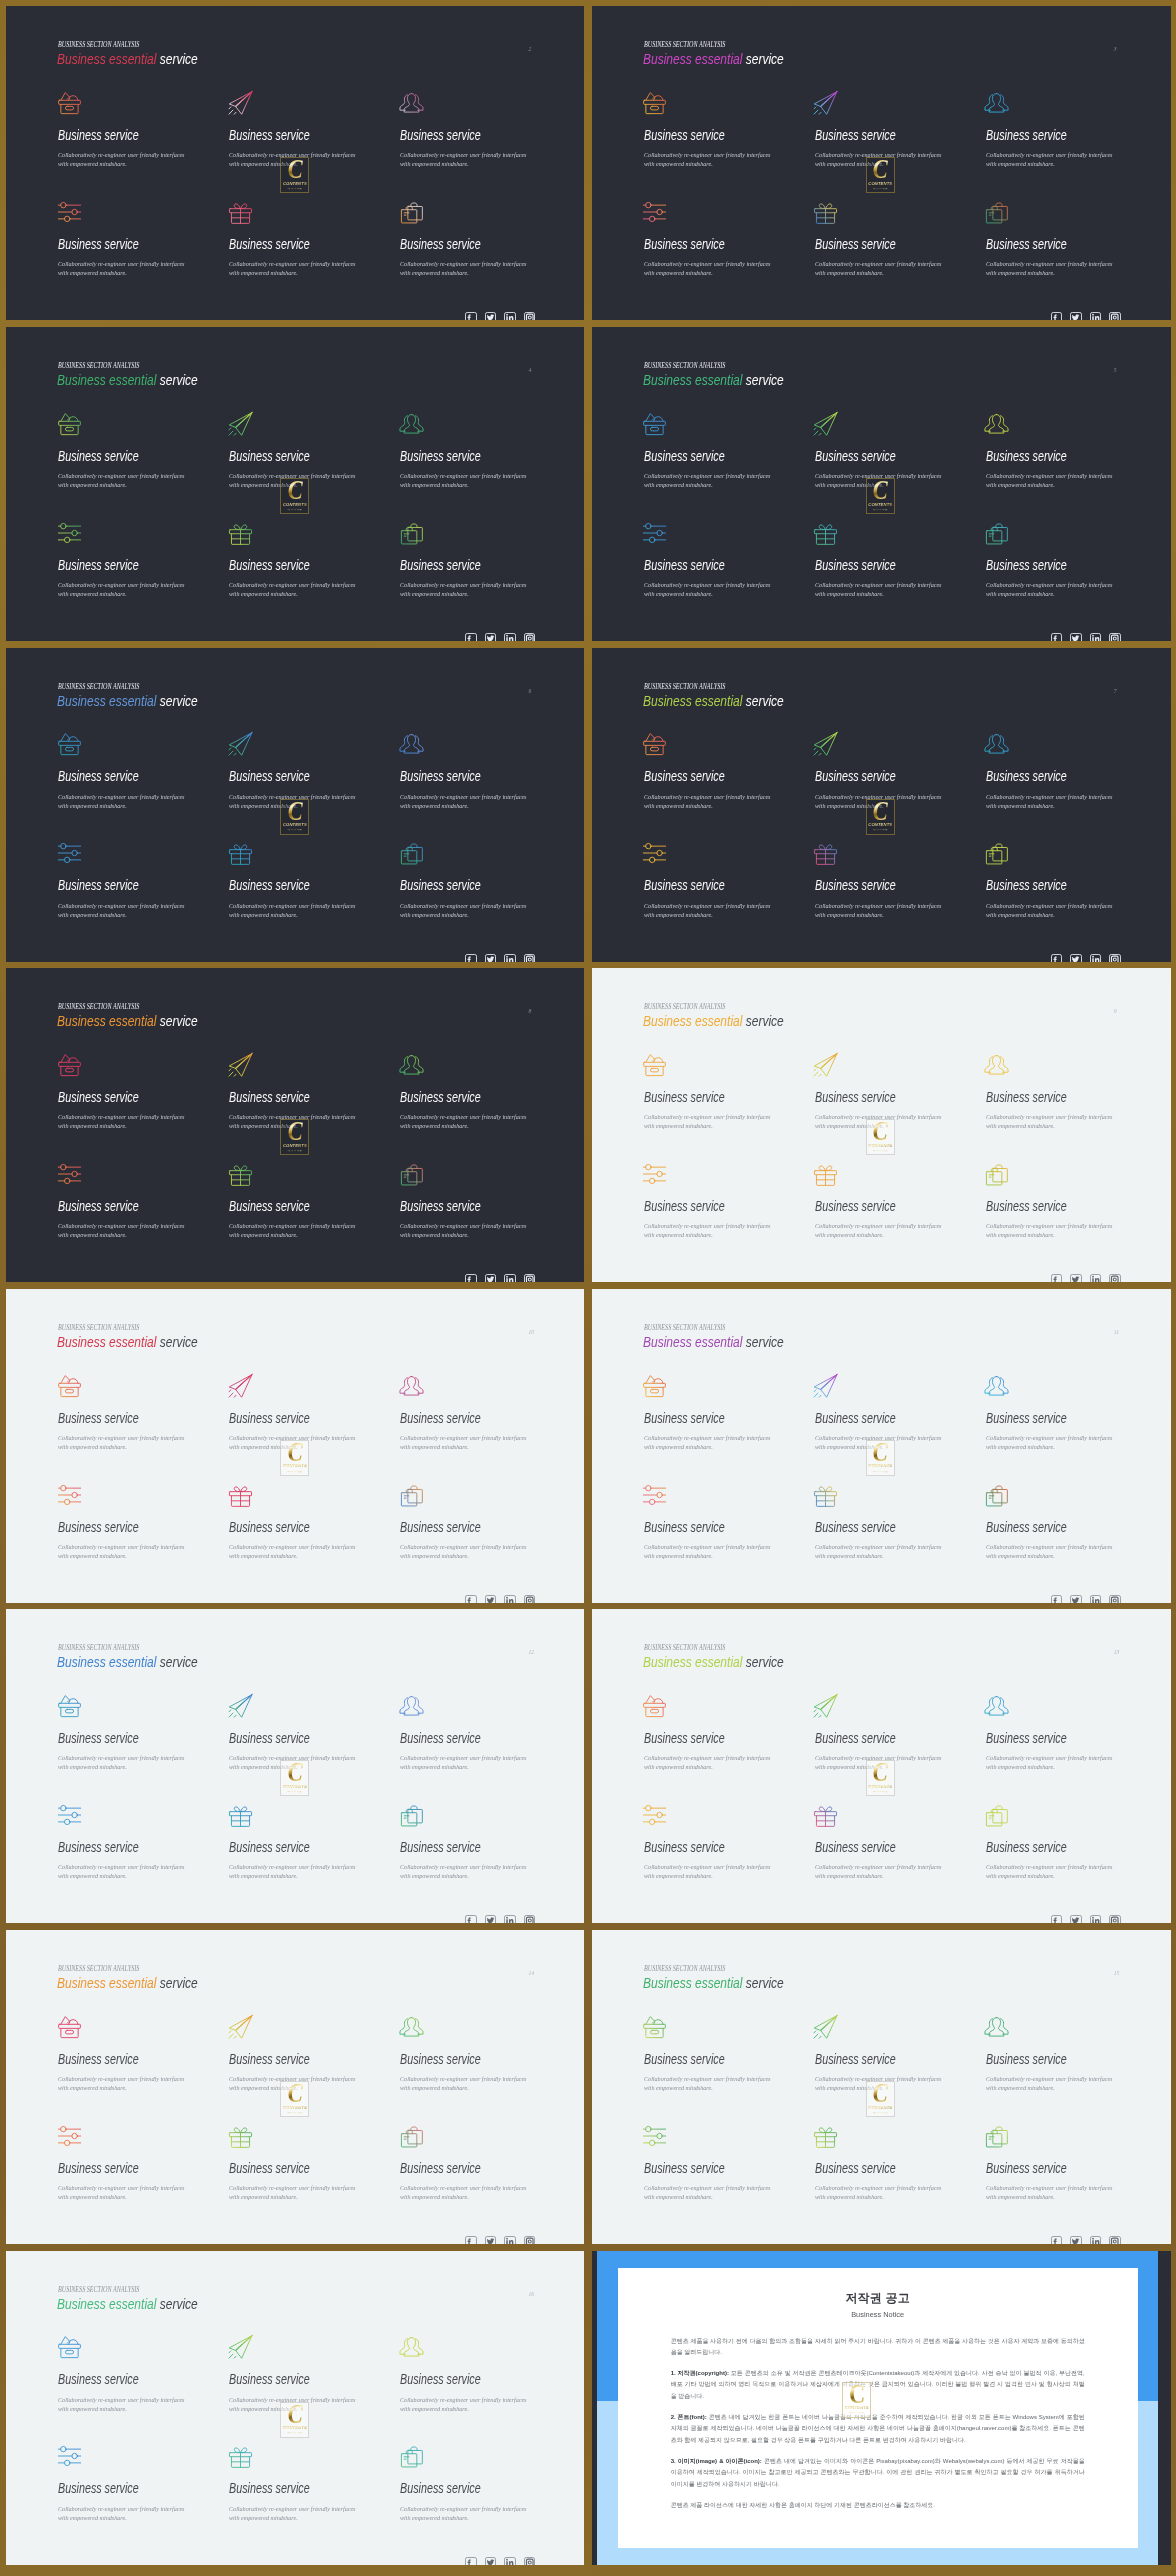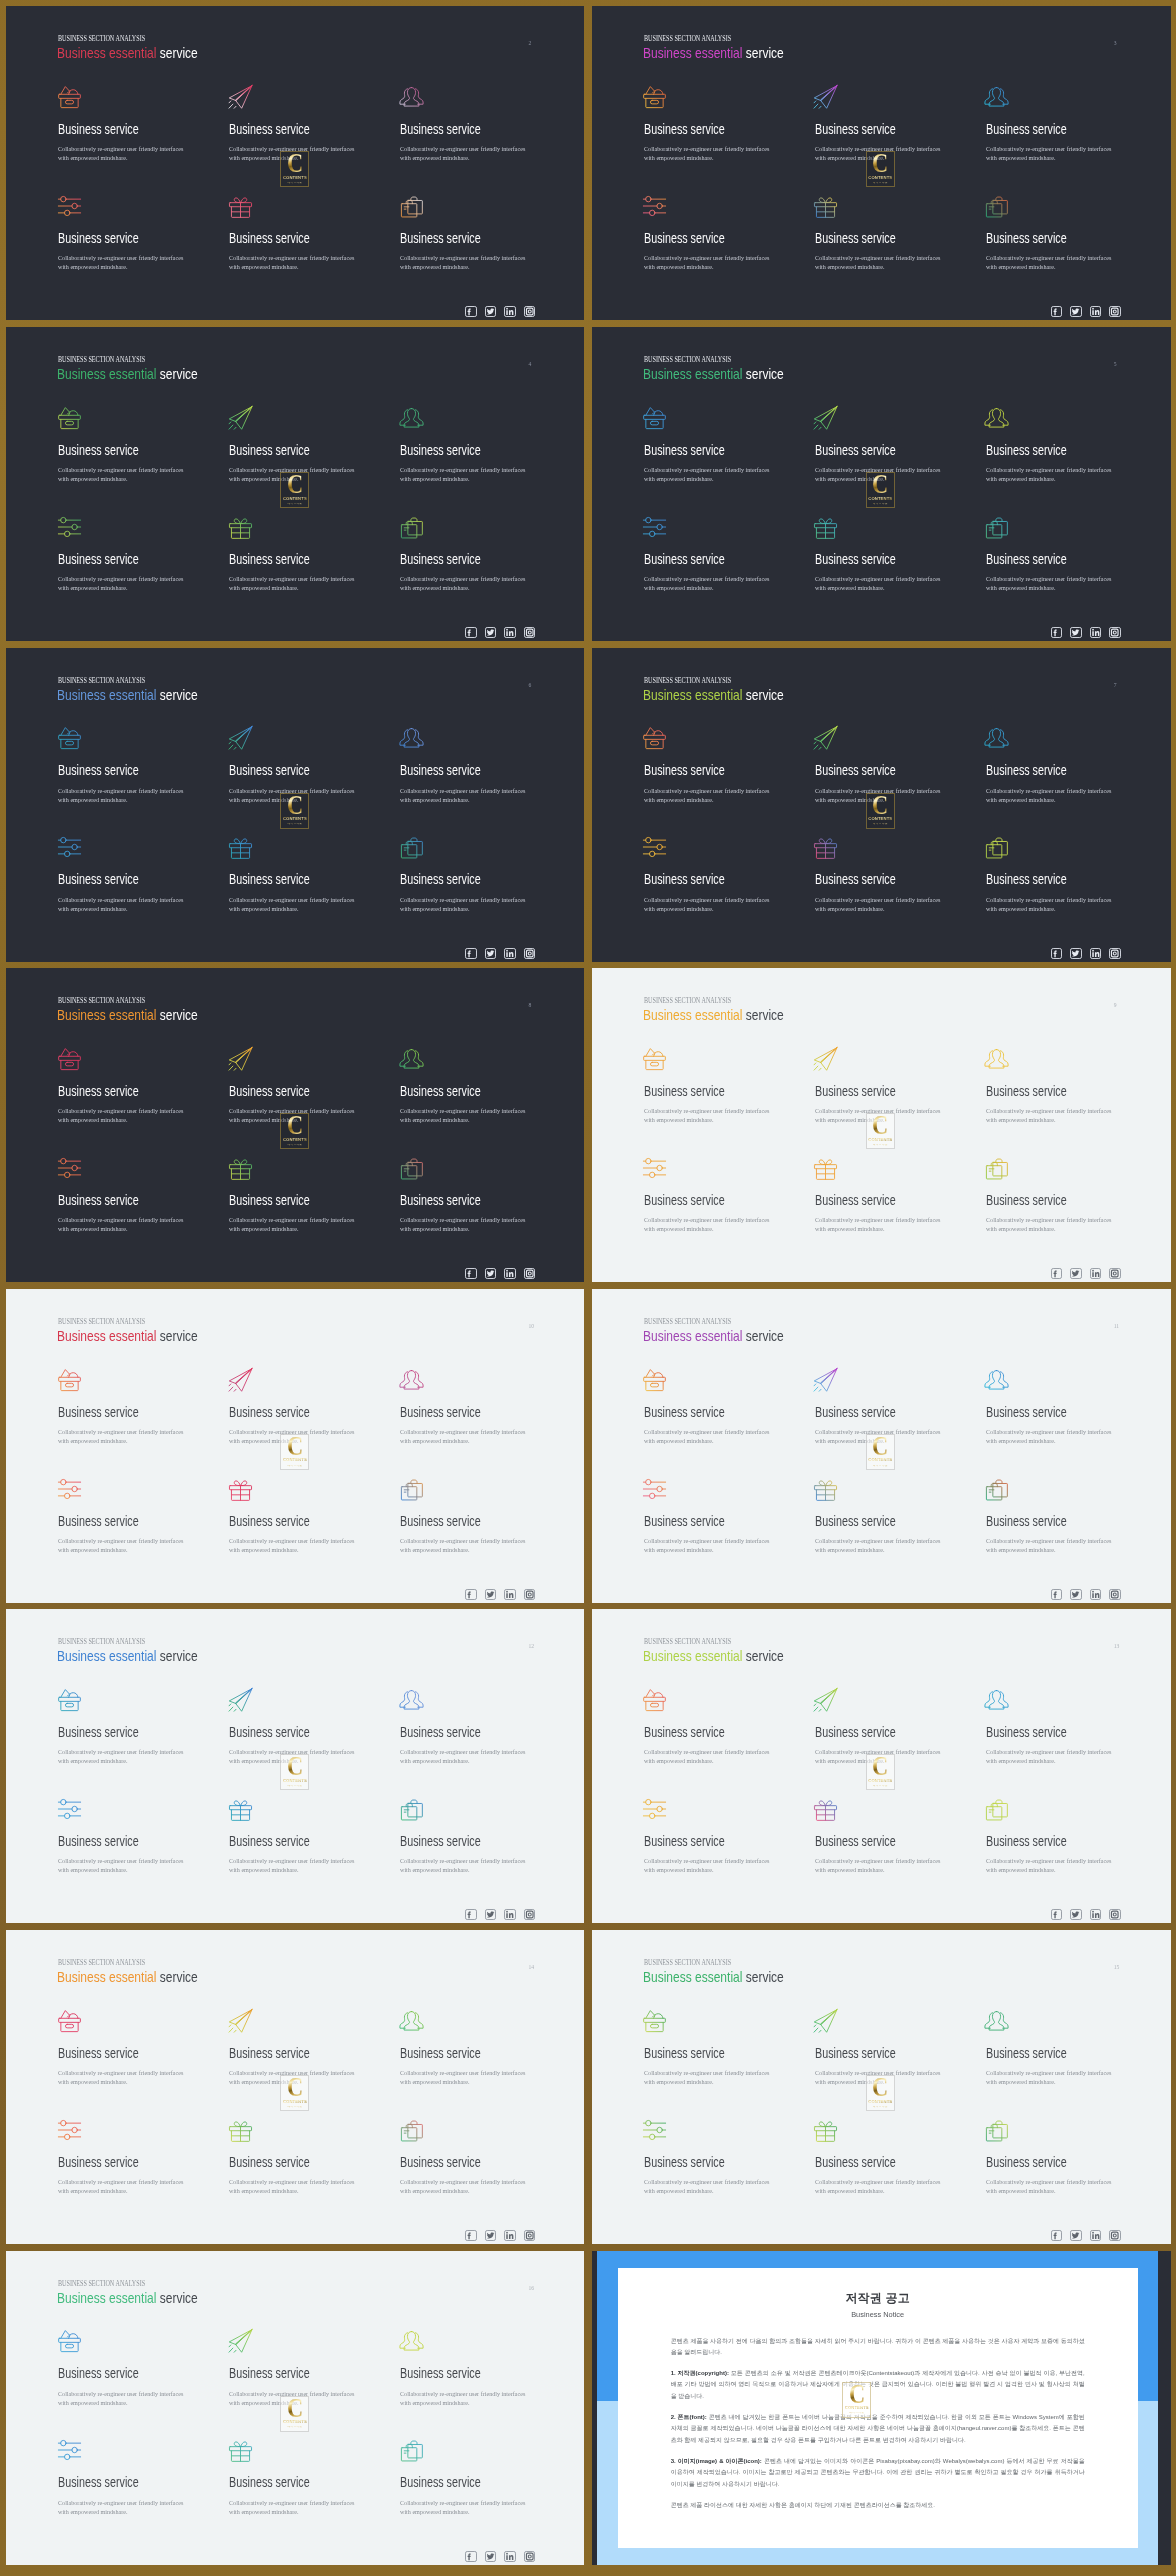--- a/index.html
+++ b/index.html
@@ -6,21 +6,21 @@
   body{width:1176px;height:2576px;background:#8a6a28;overflow:hidden;
        font-family:"Liberation Sans",sans-serif;}
   #grid{position:absolute;left:0;top:0;width:1176px;height:2576px;
         display:grid;grid-template-columns:578px 579px;
         grid-template-rows:repeat(8,314px);
         column-gap:7.4px;row-gap:6.6px;padding:6.4px;box-sizing:border-box;
         background:linear-gradient(182deg,#8d6c27 0%,#93722a 18%,#8a6a26 40%,#82632a 62%,#7e5f27 84%,#8a6a28 100%);}
   .slide{position:relative;overflow:hidden;height:314px;}
   .slide.dark{background:#2a2d36;}
   .slide.light{background:#f0f3f4;}
-  .inner{position:absolute;left:0;top:6px;width:100%;height:100%;}
+  .inner{position:absolute;left:0;top:12px;width:100%;height:100%;font-style:italic;}
 
   
   .kicker{position:absolute;left:52px;top:24px;font-family:"Liberation Serif",serif;
           font-size:8px;letter-spacing:0px;font-weight:400;line-height:5.5px;
           transform:scaleX(0.765);transform-origin:0 0;white-space:nowrap;}
   .dark .kicker{color:#eceef3;}
   .light .kicker{color:#8f949a;}
   .headline{position:absolute;left:51px;top:36px;font-size:15px;font-weight:400;
             white-space:nowrap;letter-spacing:0px;line-height:10.5px;
             transform:scaleX(0.8);transform-origin:0 0;}

